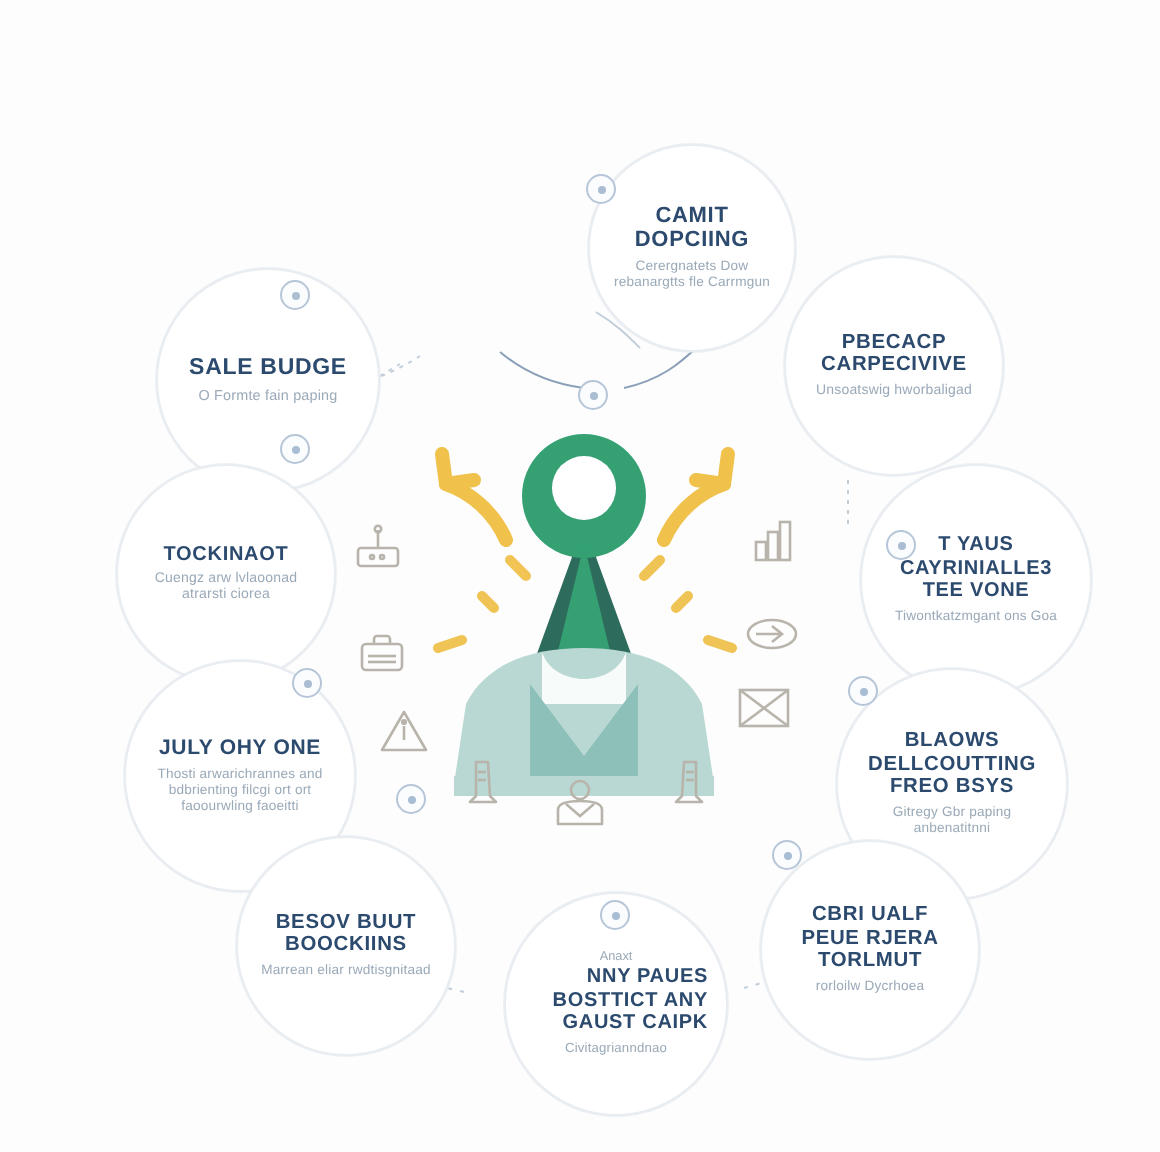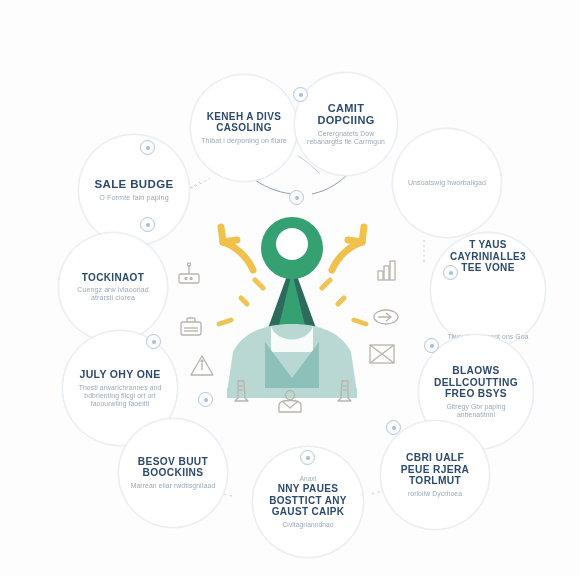--- a/index.html
+++ b/index.html
@@ -54,33 +54,33 @@
 
   .n-camit  {left:294px;top:72px;  width:104px;height:104px;}
   .n-camit  .ttl{font-size:11px;}   .n-camit .sub{font-size:6.8px;}
 
   .n-prec   {left:392px;top:128px; width:110px;height:110px;}
   .n-prec   .ttl{font-size:10.2px;} .n-prec .sub{font-size:7px;}
 
   .n-tock   {left:58px; top:232px; width:110px;height:110px;}
   .n-tock   .ttl{font-size:10px;} .n-tock .sub{font-size:7px;}
 
-  .n-tyaus  {left:430px;top:232px; width:116px;height:116px;justify-content:space-between;}
+  .n-tyaus  {left:430px;top:232px; width:116px;height:116px;}
   .n-tyaus  .ttl{font-size:10px;}   .n-tyaus .sub{font-size:6.8px;}
 
   .n-july   {left:62px; top:330px; width:116px;height:116px;justify-content:center;}
   .n-july   .ttl{font-size:10.5px;} .n-july .sub{font-size:6.8px;}
 
   .n-blaow  {left:418px;top:334px; width:116px;height:116px;}
   .n-blaow  .ttl{font-size:10.2px;} .n-blaow .sub{font-size:6.8px;}
 
   .n-besov  {left:118px;top:418px; width:110px;height:110px;}
   .n-besov  .ttl{font-size:10.2px;} .n-besov .sub{font-size:6.8px;}
 
-  .n-nny    {left:252px;top:446px; width:112px;height:112px;}
+  .n-nny    {left:252px;top:446px; width:112px;height:112px;text-align:right;}
   .n-nny    .ttl{font-size:10px;}   .n-nny .sub{font-size:6.6px;}
   .n-nny    .pre{font-size:6.4px;color:#9aa9b8;margin-bottom:1px;}
 
   .n-cbri   {left:380px;top:420px; width:110px;height:110px;text-align:center;}
   .n-cbri   .ttl{font-size:10.2px;} .n-cbri .sub{font-size:6.8px;}
 
   
   .badge{
     position:absolute;width:13px;height:13px;border-radius:50%;
     border:1px solid #b6c6d8;background:#fbfcfe;
@@ -234,31 +234,28 @@
       <rect x="10" y="8" width="5" height="14"></rect>
       <rect x="16" y="3" width="5" height="19"></rect>
     </svg>
   </div>
 
   <div class="node n-sale">
     <div class="ttl">SALE BUDGE</div>
     <div class="sub">O Formte fain paping</div>
   </div>
 
-  <div class="node n-kenen">
-    <div class="ttl">KENEH A DIVS CASOLING</div>
-    <div class="sub">Thibat l derponing on fliare</div>
-  </div>
 
   <div class="node n-camit">
     <div class="ttl">CAMIT DOPCIING</div>
     <div class="sub">Cerergnatets Dow rebanargtts fle Carrmgun</div>
   </div>
 
   <div class="node n-prec">
+    <div class="ttl">PBECACP CARPECIVIVE</div>
     <div class="sub">Unsoatswig hworbaligad</div>
   </div>
 
   <div class="node n-tock">
     <div class="ttl">TOCKINAOT</div>
     <div class="sub">Cuengz arw lvlaoonad atrarsti ciorea</div>
   </div>
 
   <div class="node n-tyaus">
     <div class="ttl">T YAUS CAYRINIALLE3 TEE VONE</div>

